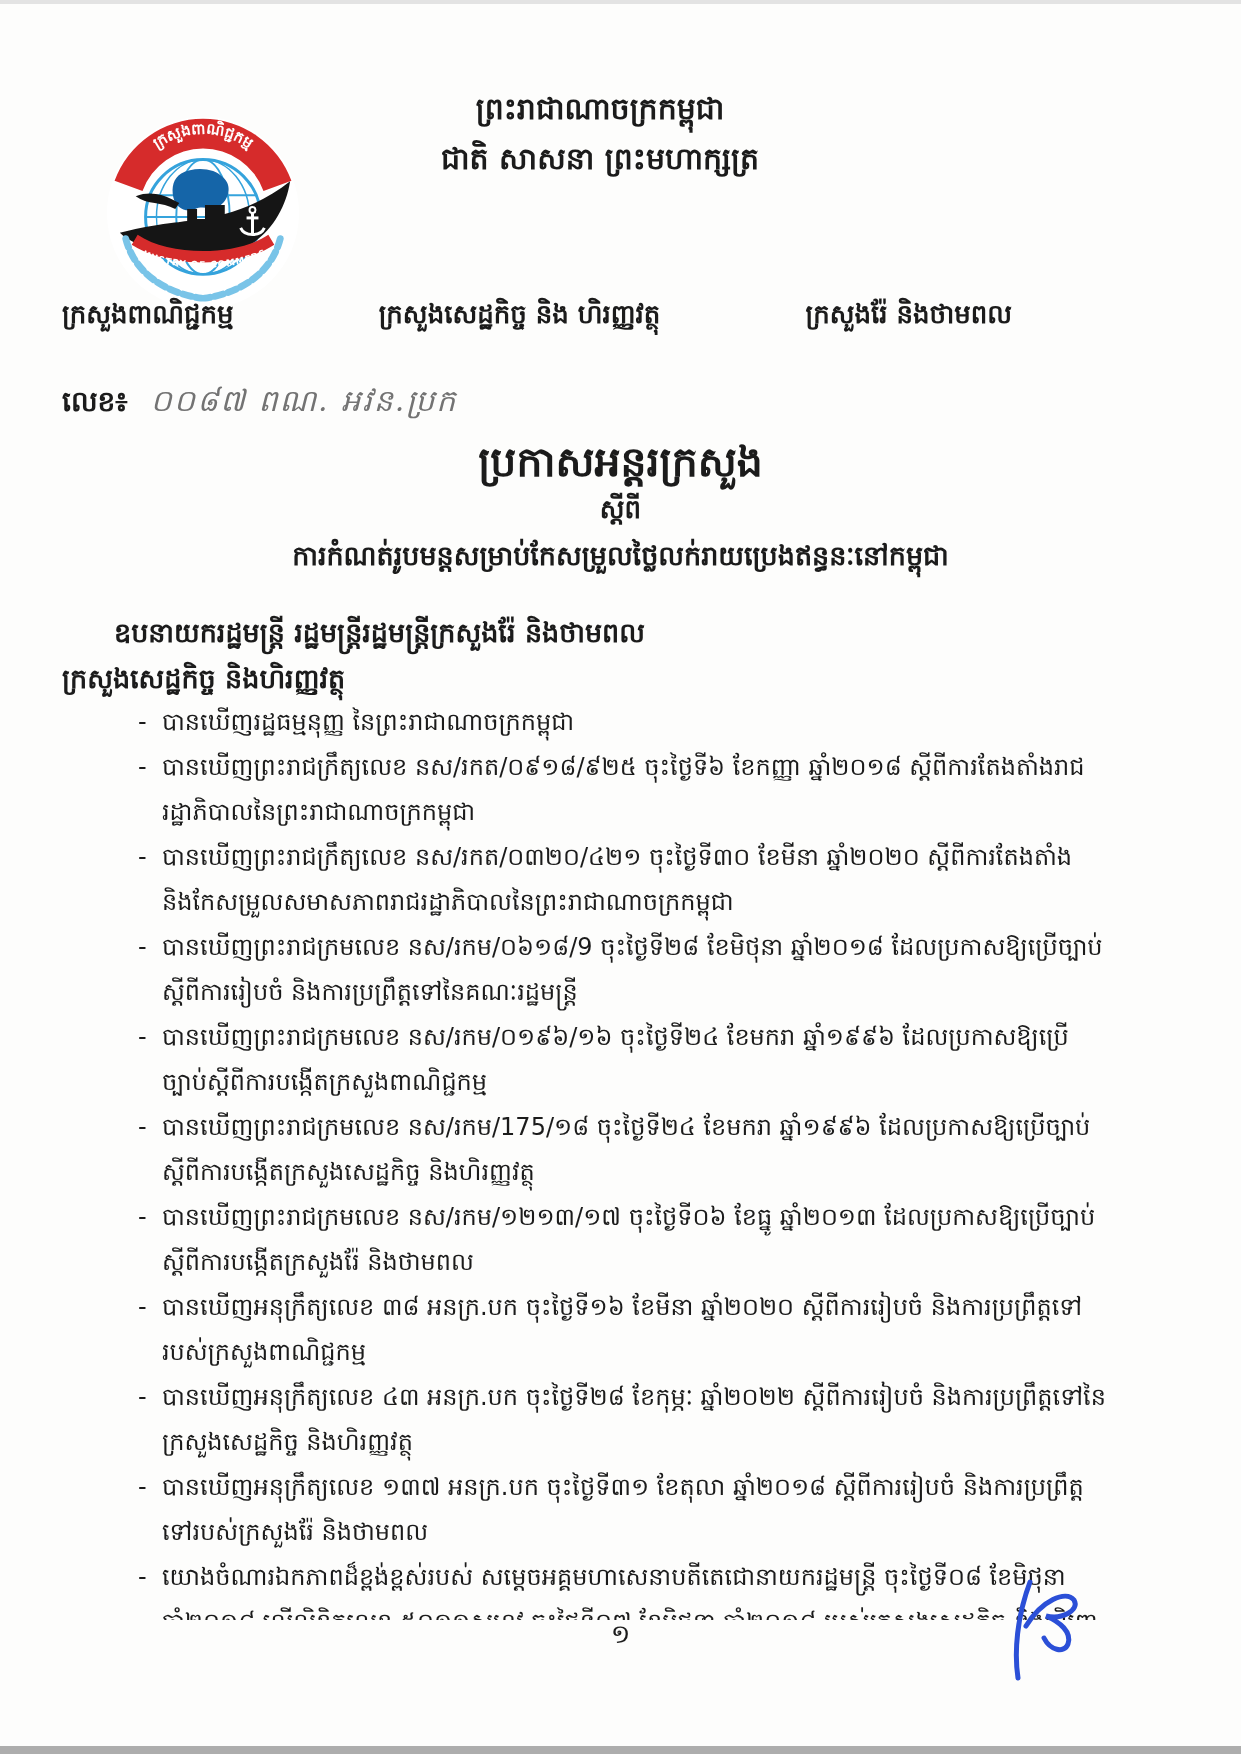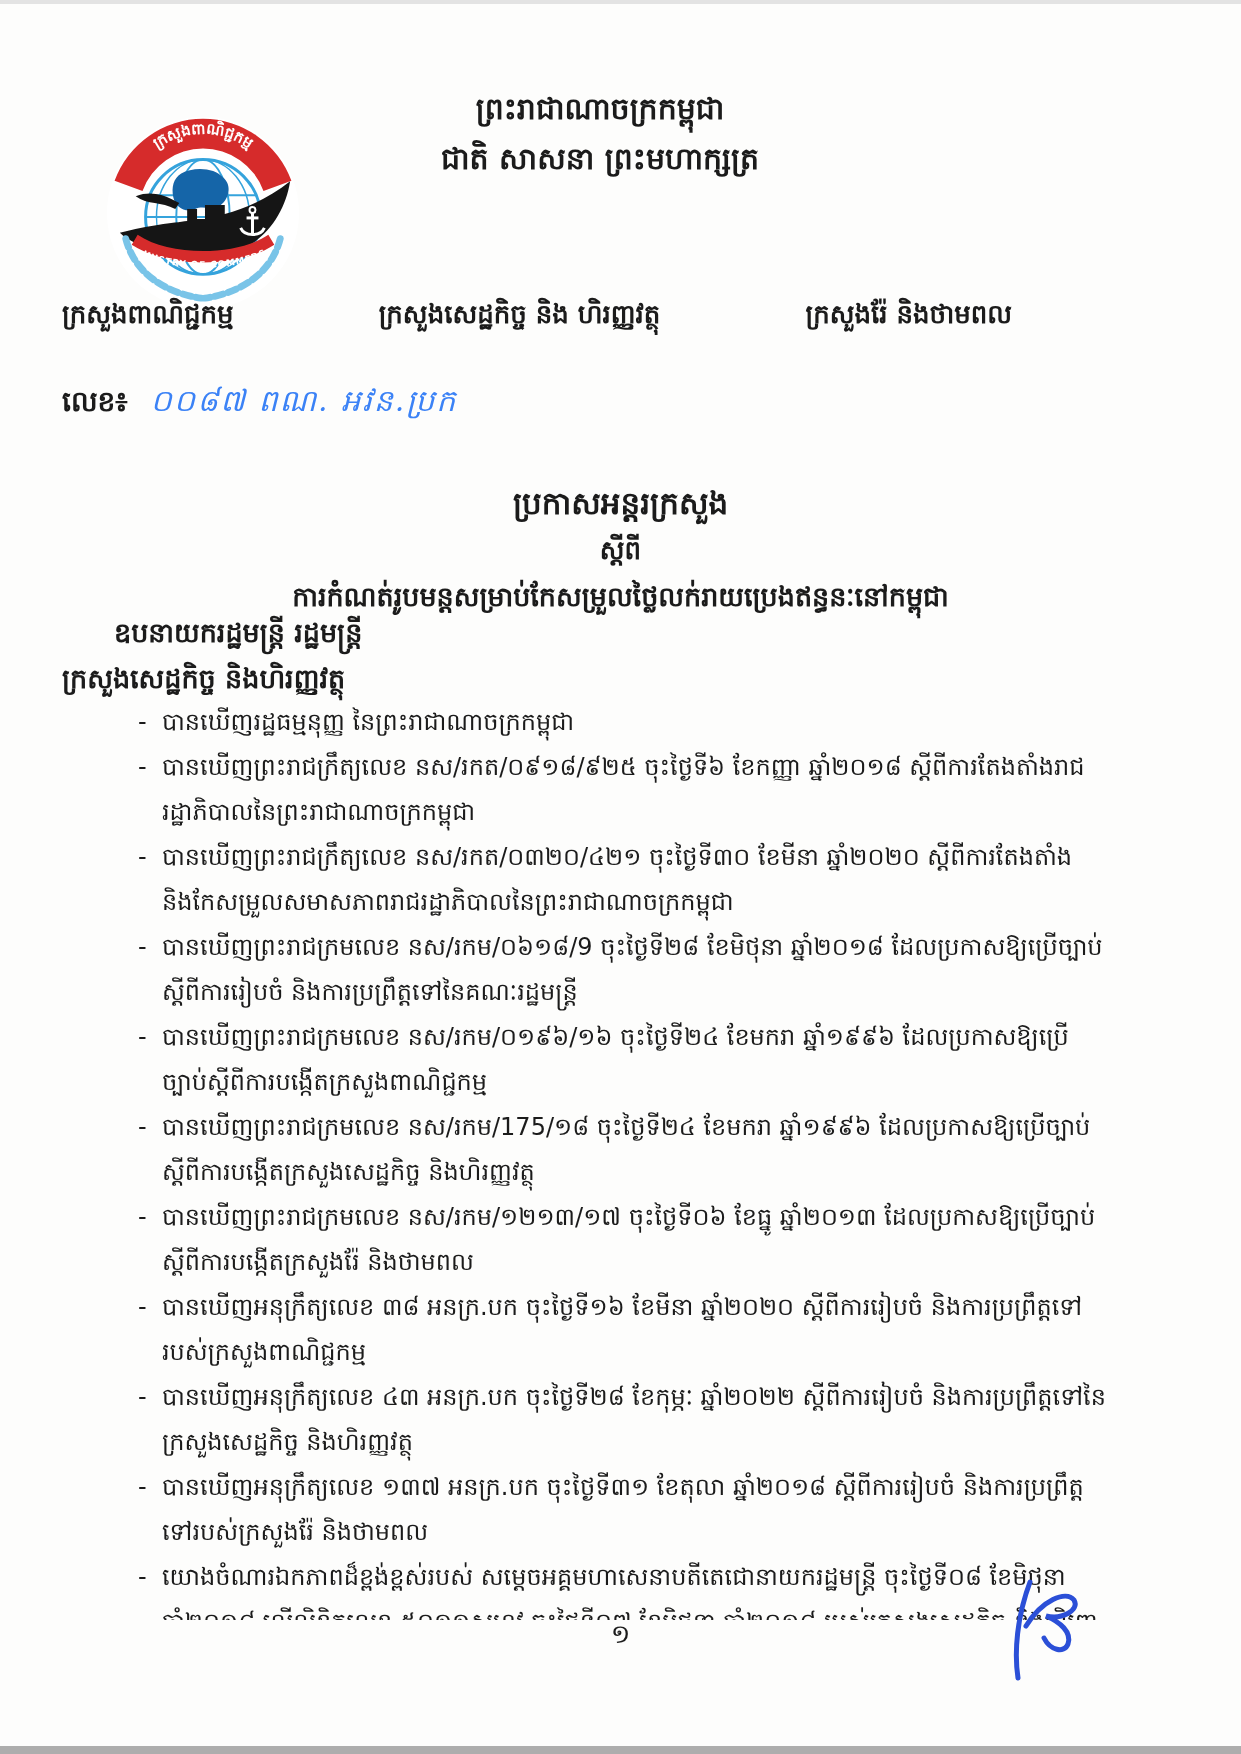--- a/index.html
+++ b/index.html
@@ -25,29 +25,29 @@
     position:absolute;left:62px;top:298px;width:950px;
     display:flex;justify-content:space-between;
     font-weight:bold;font-size:26px;
   }
   .ref-line{
     position:absolute;left:62px;top:382px;width:700px;
     font-size:28px;
   }
   .ref-label{font-weight:bold;}
   .ref-hand{
-    color:#3b82f6;
+    color:#737373;
     font-family:"DejaVu Serif","Liberation Serif",serif;
     font-style:italic;font-size:30px;letter-spacing:2px;margin-left:14px;
   }
 
   .title-block{
     position:absolute;left:0;top:438px;width:1241px;text-align:center;font-weight:bold;
   }
-  .title-1{font-size:31px;line-height:48px;margin-top:41px;}
+  .title-1{font-size:41px;line-height:48px;}
   .title-2{font-size:26px;line-height:46px;}
   .title-3{font-size:27px;line-height:48px;}
 
   .addressees{
     position:absolute;left:62px;top:610px;width:1046px;
     font-weight:bold;font-size:27px;line-height:46px;
   }
   .addr-line1{display:flex;justify-content:flex-start;padding-left:52px;}
 
   .recitals{
@@ -128,20 +128,21 @@
 
   <div class="title-block">
     <div class="title-1">ប្រកាសអន្តរក្រសួង</div>
     <div class="title-2">ស្តីពី</div>
     <div class="title-3">ការកំណត់រូបមន្តសម្រាប់កែសម្រួលថ្លៃលក់រាយប្រេងឥន្ធនៈនៅកម្ពុជា</div>
   </div>
 
   <div class="addressees">
     <div class="addr-line1">
       <span>ឧបនាយករដ្ឋមន្ត្រី រដ្ឋមន្ត្រី</span>
+      <span>រដ្ឋមន្ត្រីក្រសួងរ៉ែ និងថាមពល</span>
     </div>
     <div>ក្រសួងសេដ្ឋកិច្ច និងហិរញ្ញវត្ថុ</div>
   </div>
 
   <ul class="recitals">
     <li><span class="marker">-</span><span>បានឃើញរដ្ឋធម្មនុញ្ញ នៃព្រះរាជាណាចក្រកម្ពុជា</span><span class="b"></span><span></span></li>
     <li><span class="marker">-</span><span>បានឃើញព្រះរាជក្រឹត្យលេខ នស/រកត/០៩១៨/៩២៥ ចុះថ្ងៃទី៦ ខែកញ្ញា ឆ្នាំ២០១៨ ស្តីពីការតែងតាំងរាជរដ្ឋាភិបាលនៃព្រះរាជាណាចក្រកម្ពុជា</span><span class="b"></span><span></span></li>
     <li><span class="marker">-</span><span>បានឃើញព្រះរាជក្រឹត្យលេខ នស/រកត/០៣២០/៤២១ ចុះថ្ងៃទី៣០ ខែមីនា ឆ្នាំ២០២០ ស្តីពីការតែងតាំង និងកែសម្រួលសមាសភាពរាជរដ្ឋាភិបាលនៃព្រះរាជាណាចក្រកម្ពុជា</span><span class="b"></span><span></span></li>
     <li><span class="marker">-</span><span>បានឃើញព្រះរាជក្រមលេខ នស/រកម/០៦១៨/9 ចុះថ្ងៃទី២៨ ខែមិថុនា ឆ្នាំ២០១៨ ដែលប្រកាសឱ្យប្រើច្បាប់ស្តីពីការរៀបចំ និងការប្រព្រឹត្តទៅនៃគណៈរដ្ឋមន្ត្រី</span><span class="b"></span><span></span></li>
     <li><span class="marker">-</span><span>បានឃើញព្រះរាជក្រមលេខ នស/រកម/០១៩៦/១៦ ចុះថ្ងៃទី២៤ ខែមករា ឆ្នាំ១៩៩៦ ដែលប្រកាសឱ្យប្រើច្បាប់ស្តីពីការបង្កើតក្រសួងពាណិជ្ជកម្ម</span><span class="b"></span><span></span></li>

